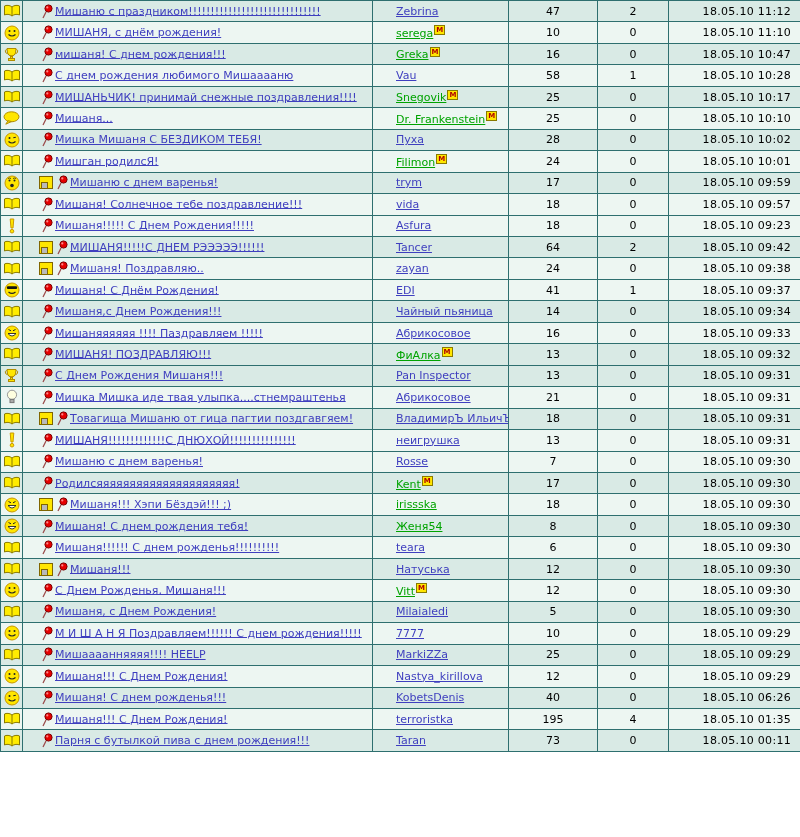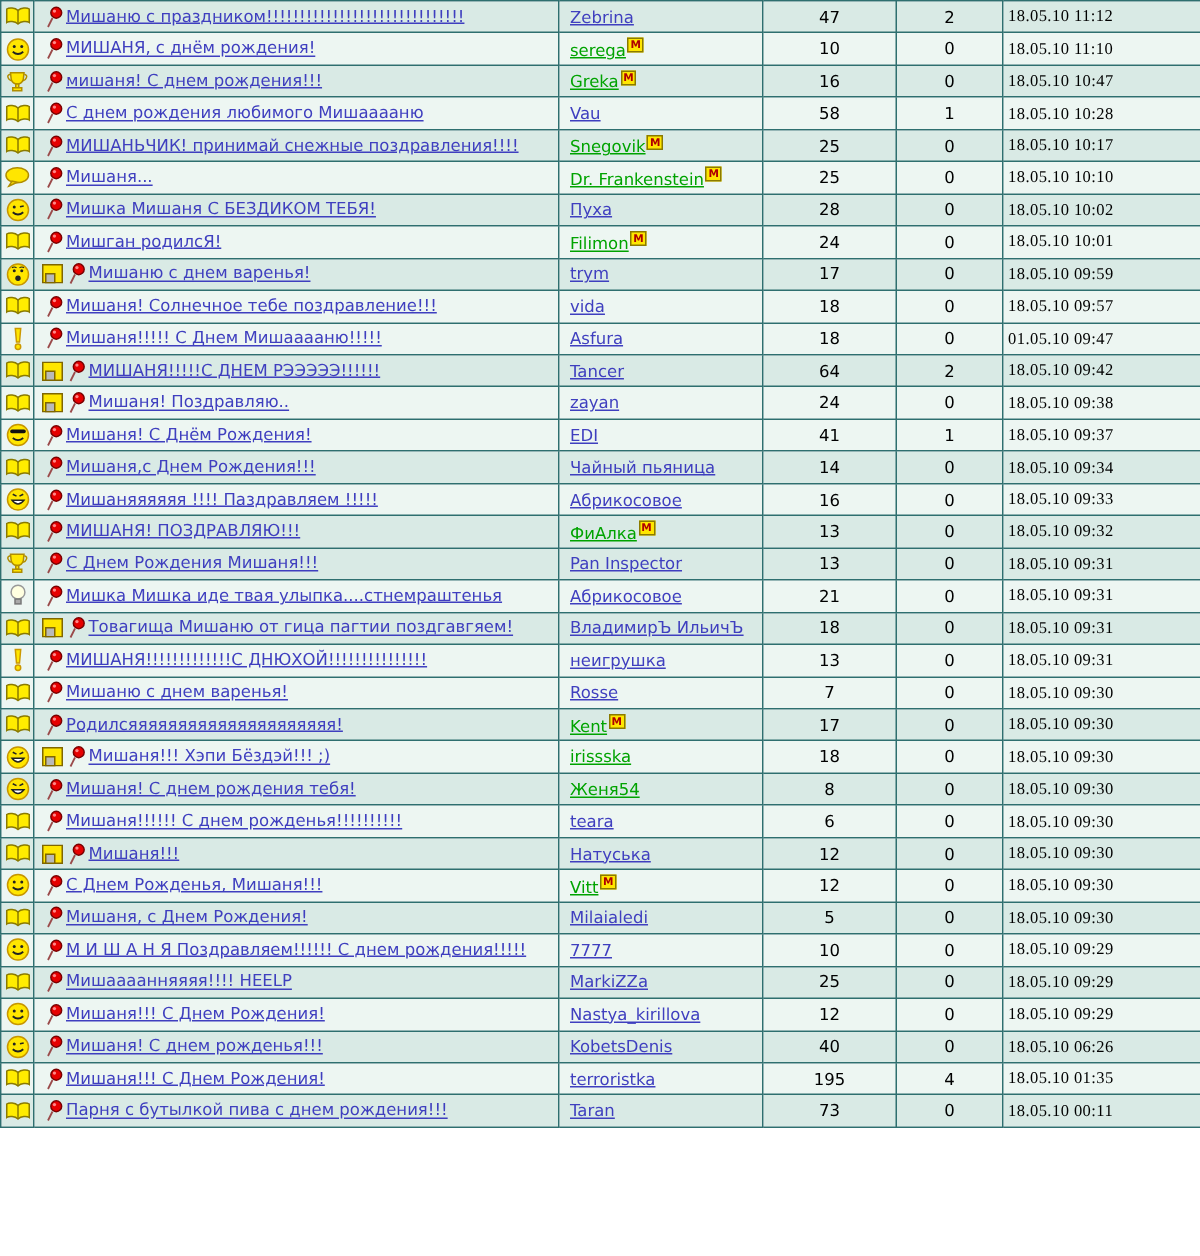--- a/index.html
+++ b/index.html
@@ -7,24 +7,24 @@
     --link-blue:#3f3fbf; --link-green:#00a300;
   }
   html,body{margin:0;padding:0;background:#fff;}
   body{width:800px;font-family:"DejaVu Sans","Liberation Sans",sans-serif;font-size:11px;color:#000;}
   table{border-collapse:collapse;table-layout:fixed;width:800px;}
   td{border:1px solid var(--border);vertical-align:middle;overflow:hidden;white-space:nowrap;padding:0 3px;}
   tr{height:21.46px;}
   tr.odd td{background:var(--row-odd);}
   tr.even td{background:var(--row-even);}
   .c-icon{text-align:center;padding:0 1px;}
-  .c-title{padding-left:5px;margin-top:40px;}
-  .c-author{padding-left:7px;}
+  .c-title{padding-left:16px;margin-top:40px;}
+  .c-author{padding-left:23px;}
   .c-replies,.c-new{text-align:center;}
-  .c-date{padding-right:9px;letter-spacing:0.3px;font-family:Liberation Serif, serif;}
+  .c-date{text-align:right;padding-right:9px;letter-spacing:0.3px;}
   a{text-decoration:underline;cursor:pointer;}
   a.blue{color:var(--link-blue);}
   a.green{color:var(--link-green);margin-top:46px;}
   .icon svg{vertical-align:middle;}
   .pin-icon{margin:0 1px 0 2px;}
   .attach-icon{margin-right:1px;}
   .m-badge{
     display:inline-block;background:#ffe600;border:1px solid #8a7a00;color:#b00000;
     font-size:7px;font-weight:bold;line-height:8px;padding:0 1px;vertical-align:super;margin-left:1px;
   }
@@ -207,25 +207,25 @@
   </tr>
       <tr class="even">
     <td class="c-icon"><span class="type-icon icon"><svg width="10" height="16" viewBox="0 0 10 16">
               <path d="M3.2 1 L6.8 1 L6 10 L4 10 Z" fill="#ffe600" stroke="#cc9900"></path>
               <circle cx="5" cy="13.2" r="1.8" fill="#ffe600" stroke="#cc9900"></circle>
             </svg></span></td>
     <td class="c-title"><span class="pin-icon icon"><svg width="13" height="15" viewBox="0 0 13 15">
               <line x1="5" y1="8" x2="2" y2="14" stroke="#9a4a4a" stroke-width="1.2"></line>
               <circle cx="7.5" cy="4.5" r="3.6" fill="#e60000" stroke="#7a0000"></circle>
               <circle cx="6.3" cy="3.4" r="1.1" fill="#ff8888"></circle>
-            </svg></span><a class="title-link blue">Мишаня!!!!! С Днем Мишааааню!!!!!</a></td>
+            </svg></span><a class="title-link blue">Мишаня!!!!! С Днем Рождения!!!!!</a></td>
     <td class="c-author"><a class="author-link blue">Asfura</a></td>
     <td class="c-replies">18</td>
     <td class="c-new">0</td>
-    <td class="c-date">01.05.10 09:47</td>
+    <td class="c-date">18.05.10 09:23</td>
   </tr>
       <tr class="odd">
     <td class="c-icon"><span class="type-icon icon"><svg width="18" height="14" viewBox="0 0 18 14">
               <path d="M9 3 C7 1 3 1 1.5 2 L1.5 11 C3 10 7 10 9 12 C11 10 15 10 16.5 11 L16.5 2 C15 1 11 1 9 3 Z" fill="#ffec00" stroke="#8a7a00"></path>
               <path d="M9 3 L9 12" stroke="#8a7a00" fill="none"></path>
             </svg></span></td>
     <td class="c-title"><span class="attach-icon icon"><svg width="14" height="13" viewBox="0 0 14 13">
               <rect x="0.5" y="0.5" width="13" height="12" fill="#ffe600" stroke="#806600"></rect>
               <rect x="2.5" y="6.5" width="6" height="6" fill="#b9b9b9" stroke="#806600"></rect>
             </svg></span><span class="pin-icon icon"><svg width="13" height="15" viewBox="0 0 13 15">

